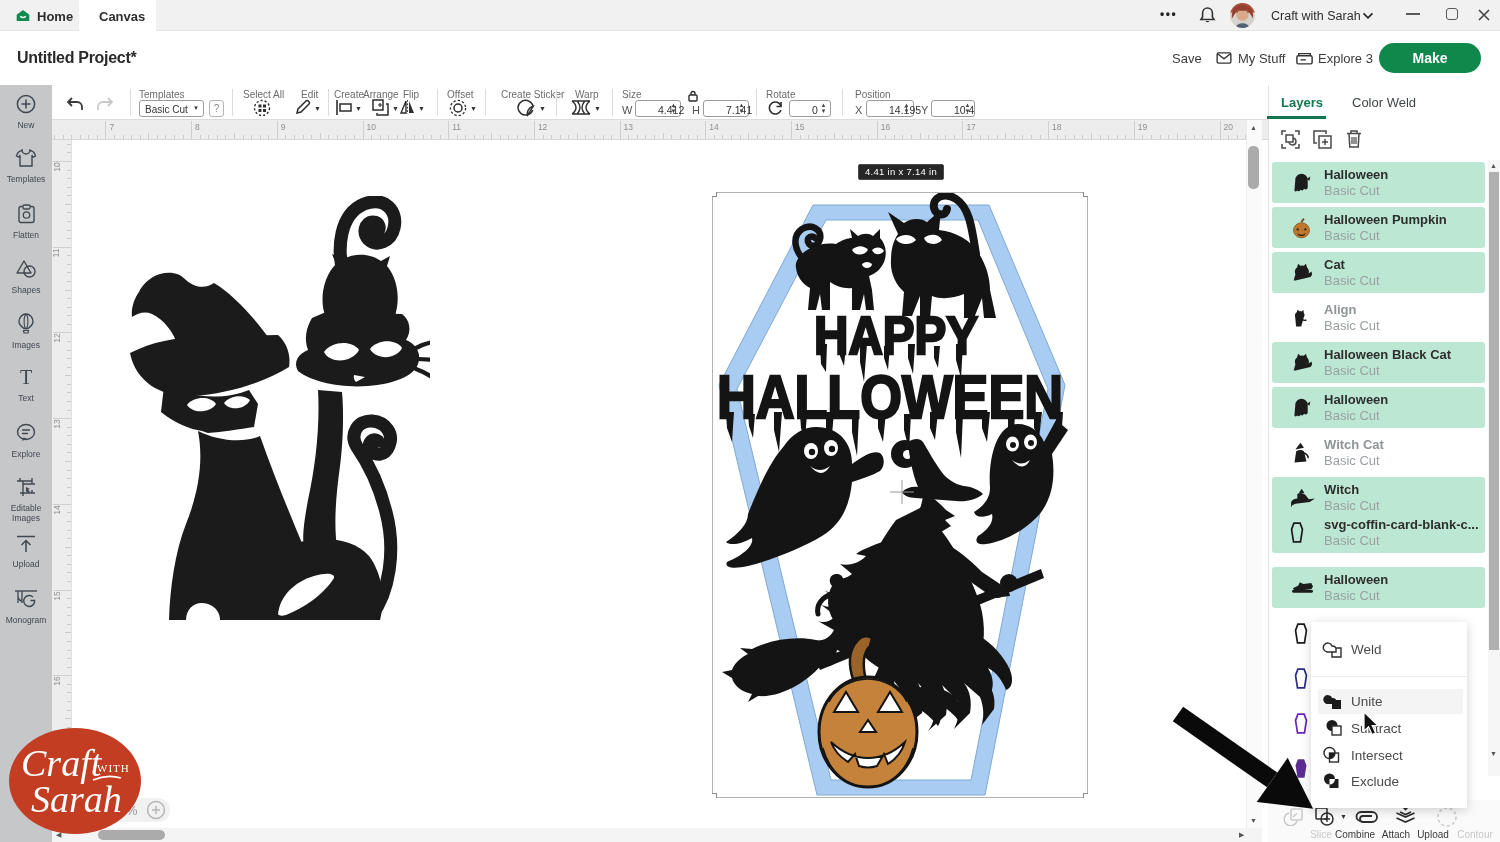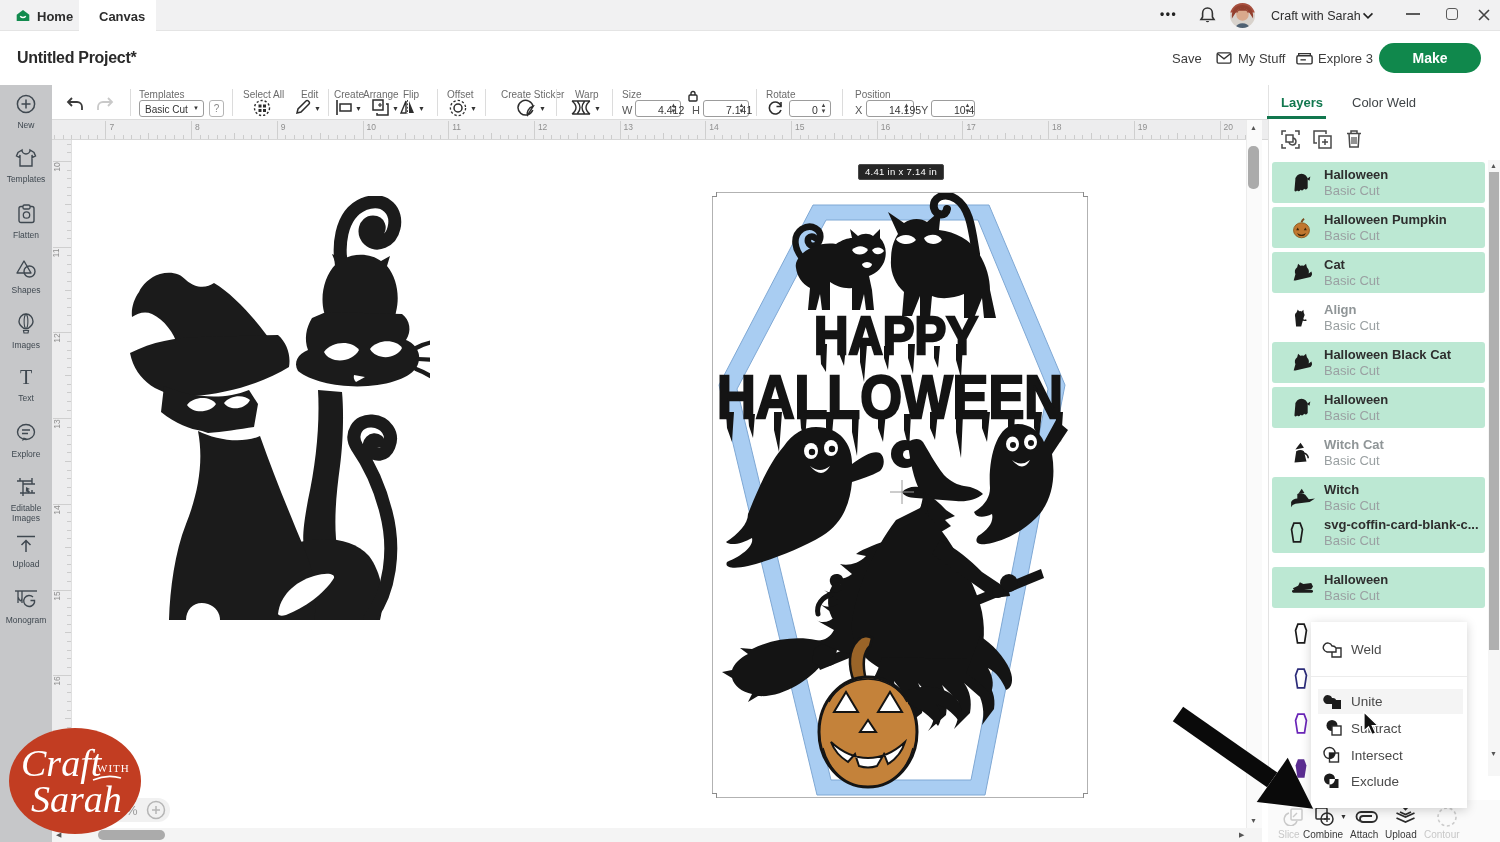--- a/index.html
+++ b/index.html
@@ -38,21 +38,21 @@
   .layerrow .t { position:absolute; left:52px; top:5px; font-size:13px; font-weight:bold; color:#303030; white-space:nowrap; }
   .layerrow .s { position:absolute; left:52px; top:21px; font-size:13px; color:#9aa0a2; }
   .green { background:#bce8d3; }
   
   #ctxmenu { left:1311px; top:622px; width:156px; height:186px; background:#fff; box-shadow:0 2px 10px rgba(0,0,0,0.18); }
   .mi { position:absolute; left:1311px; width:156px; height:26px; font-size:13.5px; color:#4a4a4a; }
   .mi span { position:absolute; left:40px; top:6px; }
   .mi svg { position:absolute; left:11px; top:4px; }
   
   #panelbottom { left:1268px; top:800px; width:232px; height:42px; background:#fafafa; }
-  .pbitem { position:absolute; font-size:10px; color:#3a3a3a; }
+  .pbitem { position:absolute; text-align:center; font-size:10px; color:#3a3a3a;margin-left:28px; }
   .pbitem.off { color:#c8c8c8; }
 </style>
 </head>
 <body>
 
 <div class="abs" id="titlebar"></div>
 <div class="abs" id="tab-canvas"></div>
 <svg class="abs" style="left:16px;top:9px" width="14" height="13" viewBox="0 0 20 18">
   <path d="M10 1 L19 8 L19 17 L1 17 L1 8 Z" fill="#128a4e"></path>
   <path d="M6 10 q4 4 8 0" stroke="#fff" stroke-width="2" fill="none"></path>

